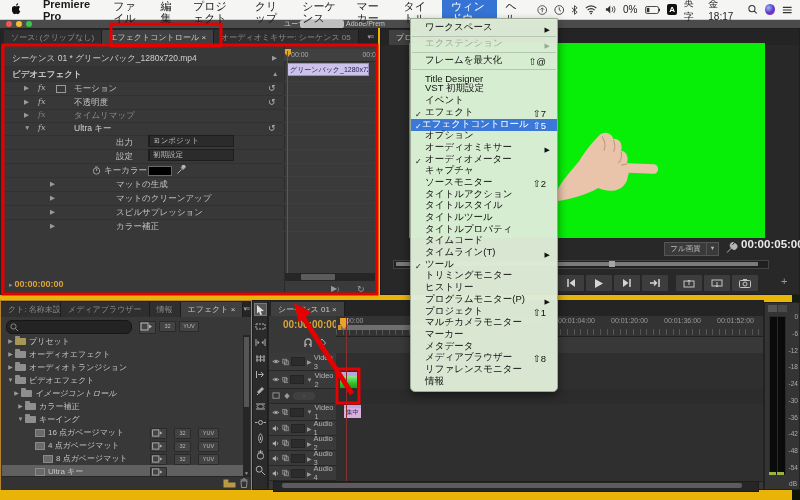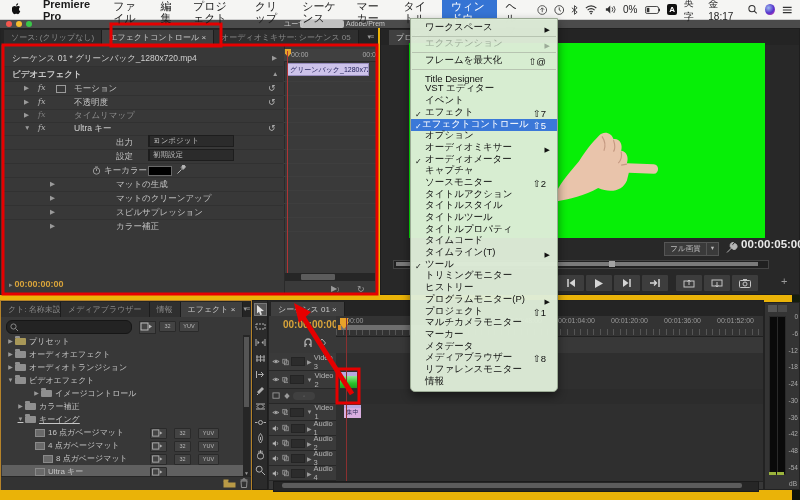--- a/index.html
+++ b/index.html
@@ -377,35 +377,35 @@
           <span class="lbl">オーディオトランジション</span>
 
         </div>
         <div class="tr" style="padding-left: 4px;">
           <span class="ta">▼</span>
           <span class="foldr"></span>
 
           <span class="lbl">ビデオエフェクト</span>
 
         </div>
-        <div class="tr" style="padding-left: 30px;">
+        <div class="tr" style="padding-left: 10px; font-style: italic;">
           <span class="ta">▶</span>
           <span class="foldr"></span>
 
           <span class="lbl">イメージコントロール</span>
 
         </div>
         <div class="tr" style="padding-left: 14px;">
           <span class="ta">▶</span>
           <span class="foldr"></span>
 
           <span class="lbl">カラー補正</span>
 
         </div>
-        <div class="tr" style="padding-left: 14px; text-decoration: underline;">
+        <div class="tr" style="padding-left: 14px;">
           <span class="ta">▼</span>
           <span class="foldr"></span>
 
           <span class="lbl">キーイング</span>
 
         </div>
         <div class="tr" style="padding-left: 24px;">
           <span class="ta"></span>
 
           <span class="effic"></span>
@@ -759,21 +759,21 @@
         <span class="sub"></span>
       </div>
       <div class="mi">
         <span class="chk"></span>
         <span class="lbl">Title Designer</span>
         <span class="sc"></span>
         <span class="sub"></span>
       </div>
       <div class="mi">
         <span class="chk"></span>
-        <span class="lbl">VST エディター</span>
+        <span class="lbl">VST 初期設定</span>
         <span class="sc"></span>
         <span class="sub"></span>
       </div>
       <div class="mi">
         <span class="chk"></span>
         <span class="lbl">イベント</span>
         <span class="sc"></span>
         <span class="sub"></span>
       </div>
       <div class="mi">

